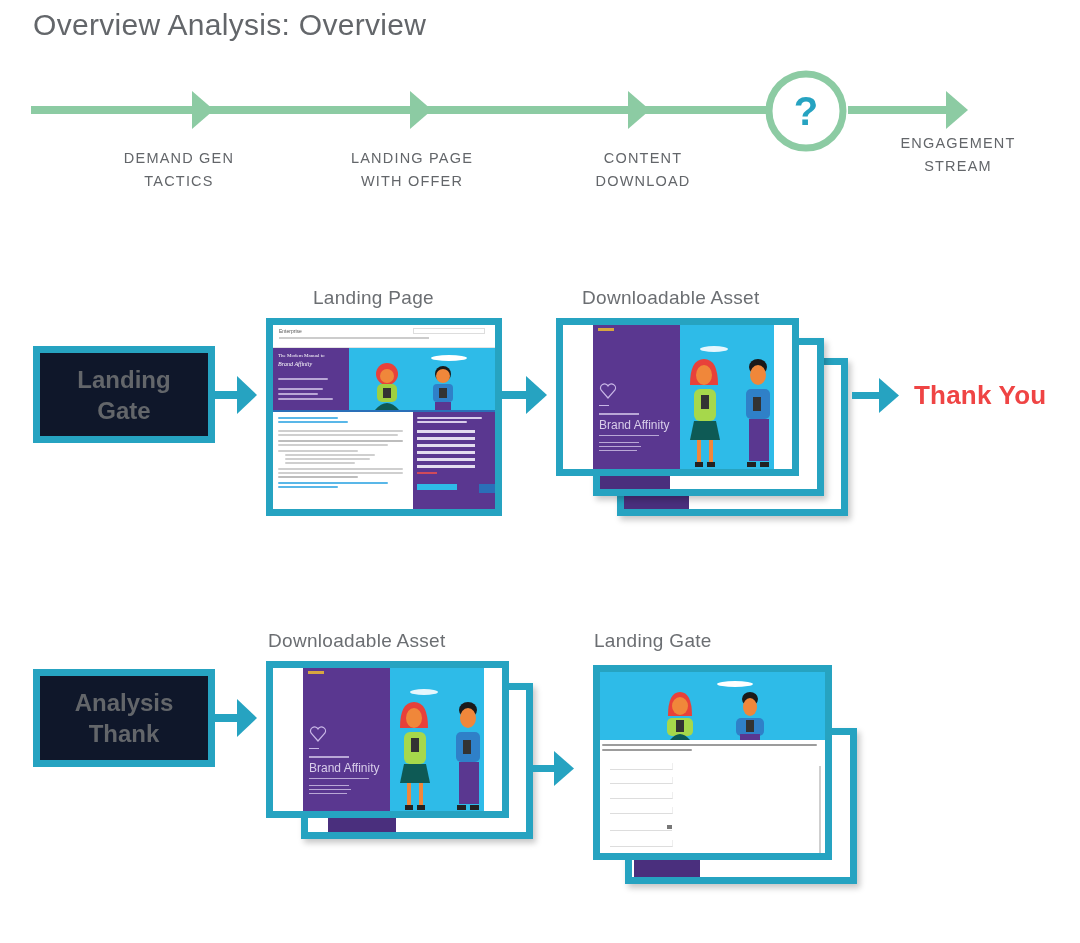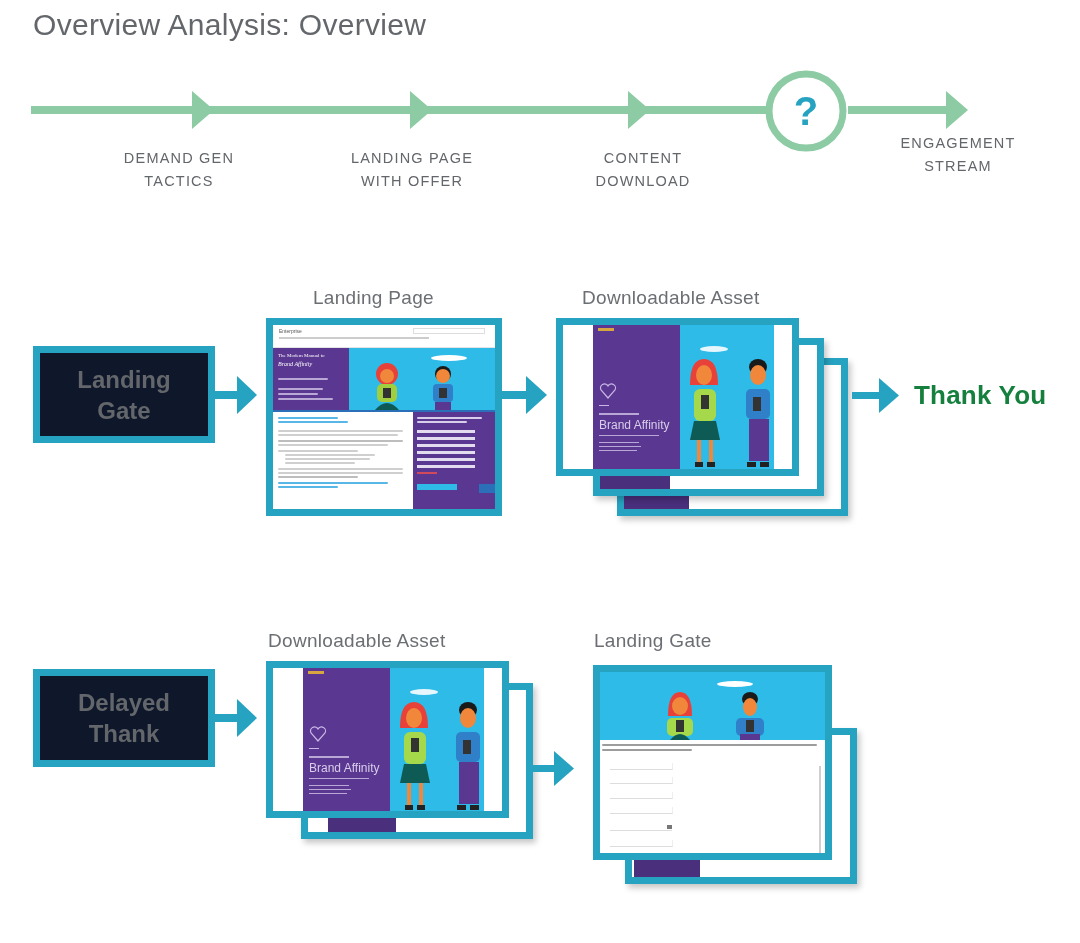--- a/index.html
+++ b/index.html
@@ -3,21 +3,21 @@
 <meta charset="utf-8">
 <style>
   html, body { margin:0; padding:0; background:#ffffff; }
   body { width:1080px; height:943px; position:relative; overflow:hidden; font-family:"Liberation Sans", sans-serif; color:#63666a; }
   .abs { position:absolute; }
   .title { left:33px; top:8px; font-size:30px; font-weight:400; color:#63666a; letter-spacing:0.3px; }
   .tl-label { position:absolute; width:160px; text-align:center; font-size:14.5px; letter-spacing:1.2px; line-height:23px; color:#63666a; text-transform:uppercase; }
   .section-caption { position:absolute; font-size:19px; color:#6b6e72; letter-spacing:0.3px; white-space:nowrap; }
   .stage-box { position:absolute; border:7px solid #26a3c1; background:#0f172a; box-sizing:border-box; display:flex; align-items:center; justify-content:center; text-align:center; font-weight:700; font-size:24px; line-height:31px; color:#63666a; }
   .frame { position:absolute; border:7px solid #26a3c1; box-sizing:border-box; background:#fff; overflow:hidden; }
-  .thankyou { position:absolute; font-weight:700; font-size:26px; color:#15803d; letter-spacing:0.2px; }
+  .thankyou { position:absolute; font-weight:700; font-size:26px; color:#ef4444; letter-spacing:0.2px; }
   .shadow { box-shadow: 3px 4px 6px rgba(0,0,0,0.22); }
   .purple { background:#5a3790; }
   .sky { background:#2ebbe8; }
   .line { position:absolute; height:3px; border-radius:1px; }
 </style>
 </head>
 <body>
 
 <div class="abs title">Overview Analysis: Overview</div>
 
@@ -178,21 +178,21 @@
 </div>
 
 <svg class="abs" style="left:852px;top:376px;" width="52" height="40">
   <rect x="0" y="16" width="30" height="7" fill="#26a3c1"></rect>
   <polygon points="27,2 47,19.5 27,37" fill="#26a3c1"></polygon>
 </svg>
 <div class="thankyou" style="left:914px;top:380px;">Thank You</div>
 
 <div class="stage-box" style="left:33px;top:669px;width:182px;height:98px;">
   <div>
-    <div>Delayed</div>
+    <div>Analysis</div>
     <div>Thank</div>
   </div>
 </div>
 <svg class="abs" style="left:215px;top:697px;" width="45" height="42">
   <rect x="0" y="17" width="26" height="8" fill="#26a3c1"></rect>
   <polygon points="22,2 42,21 22,40" fill="#26a3c1"></polygon>
 </svg>
 
 <div class="section-caption" style="left:268px;top:630px;">Downloadable Asset</div>
 

